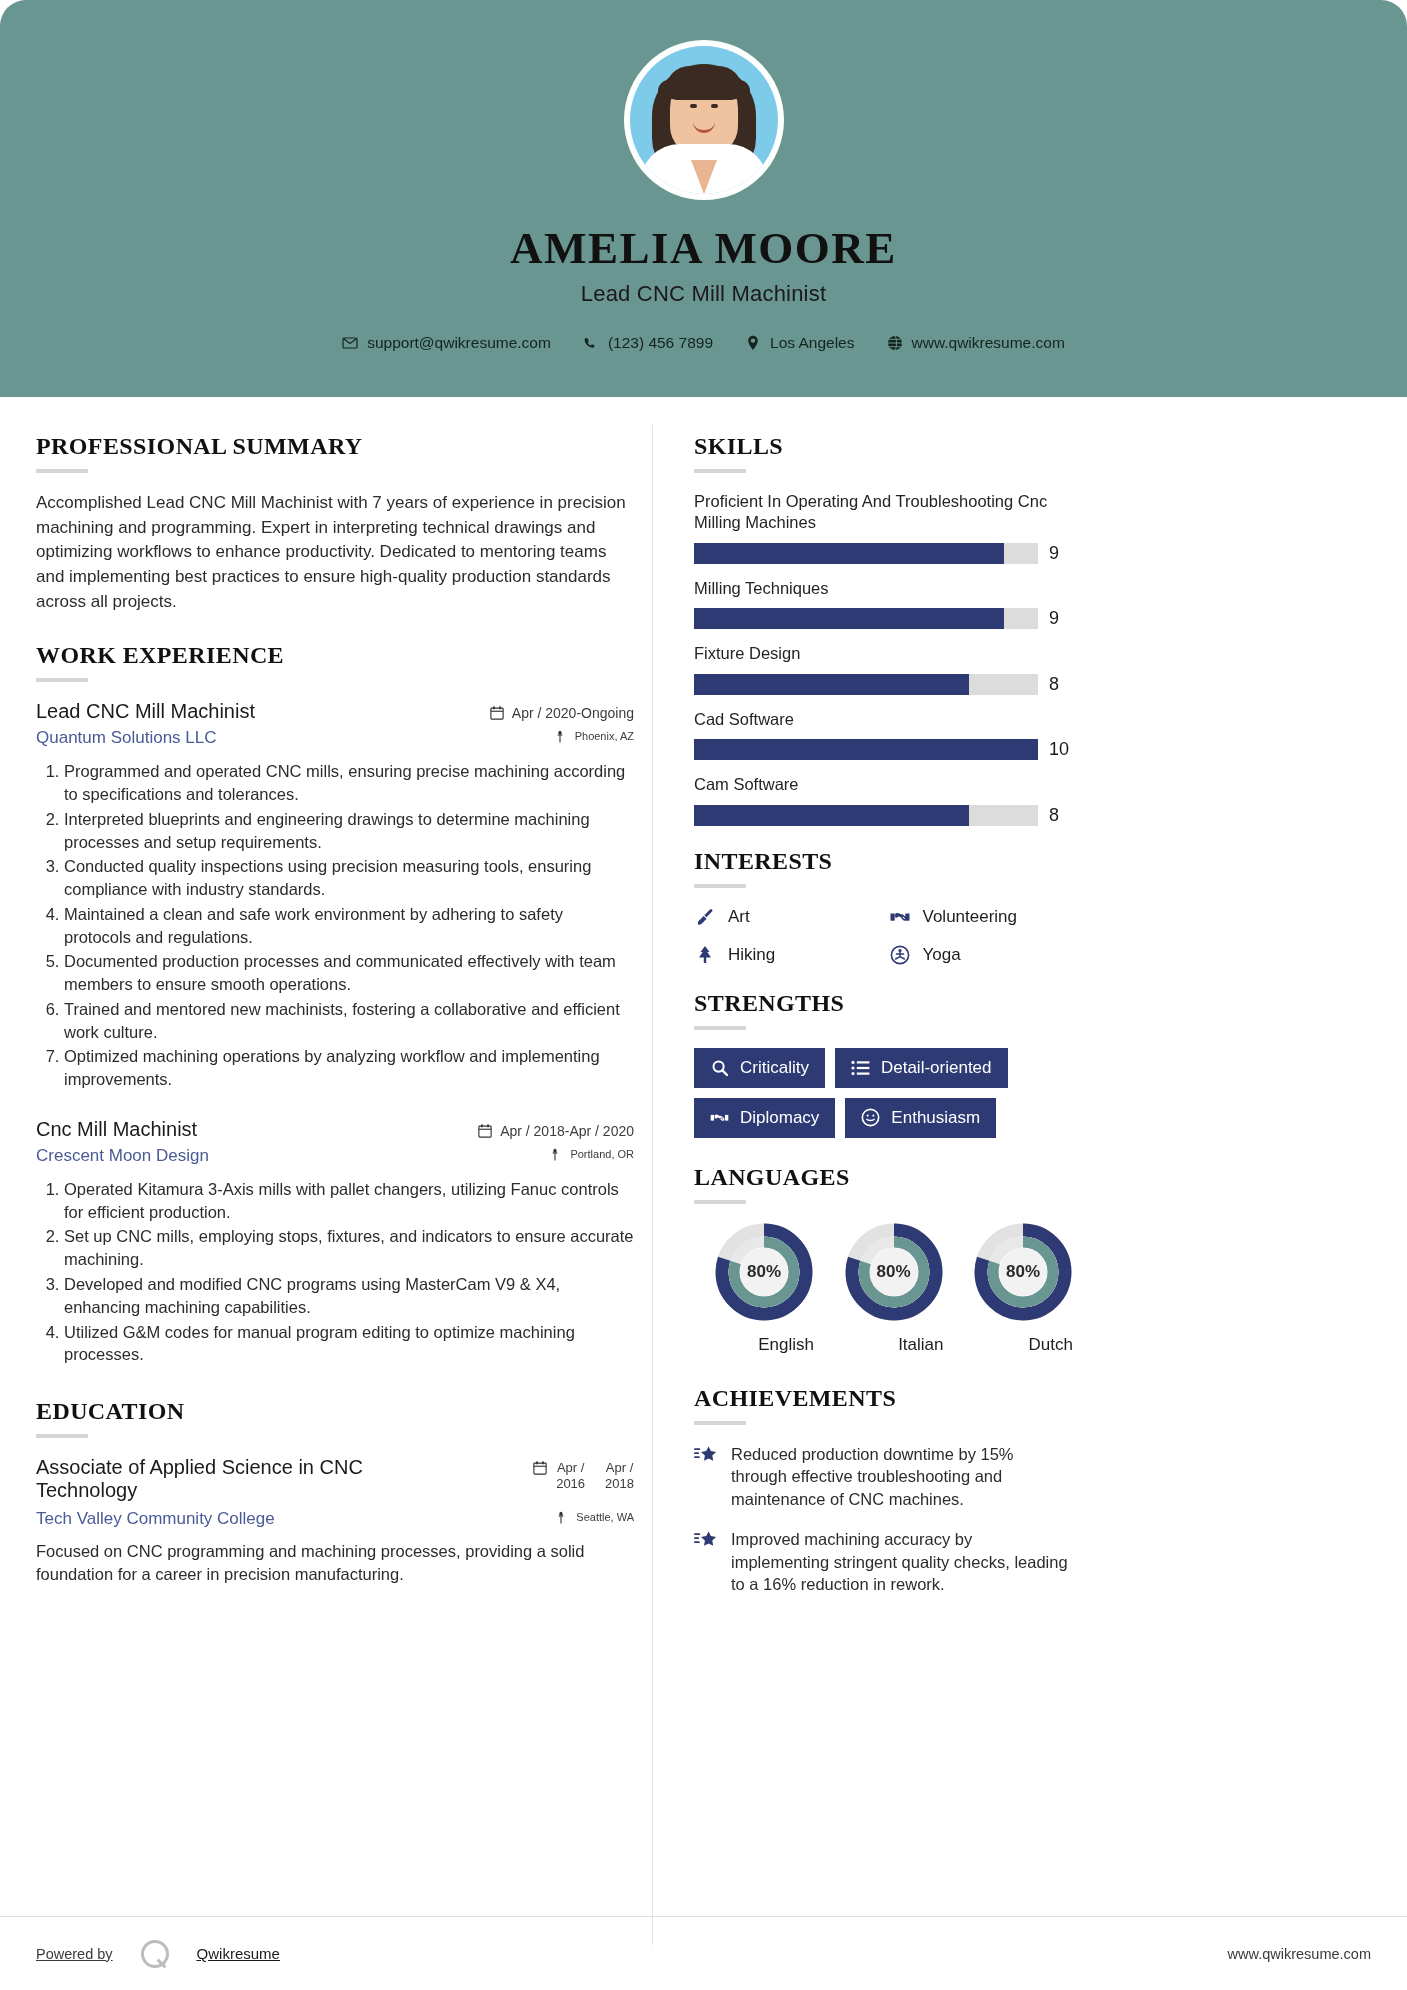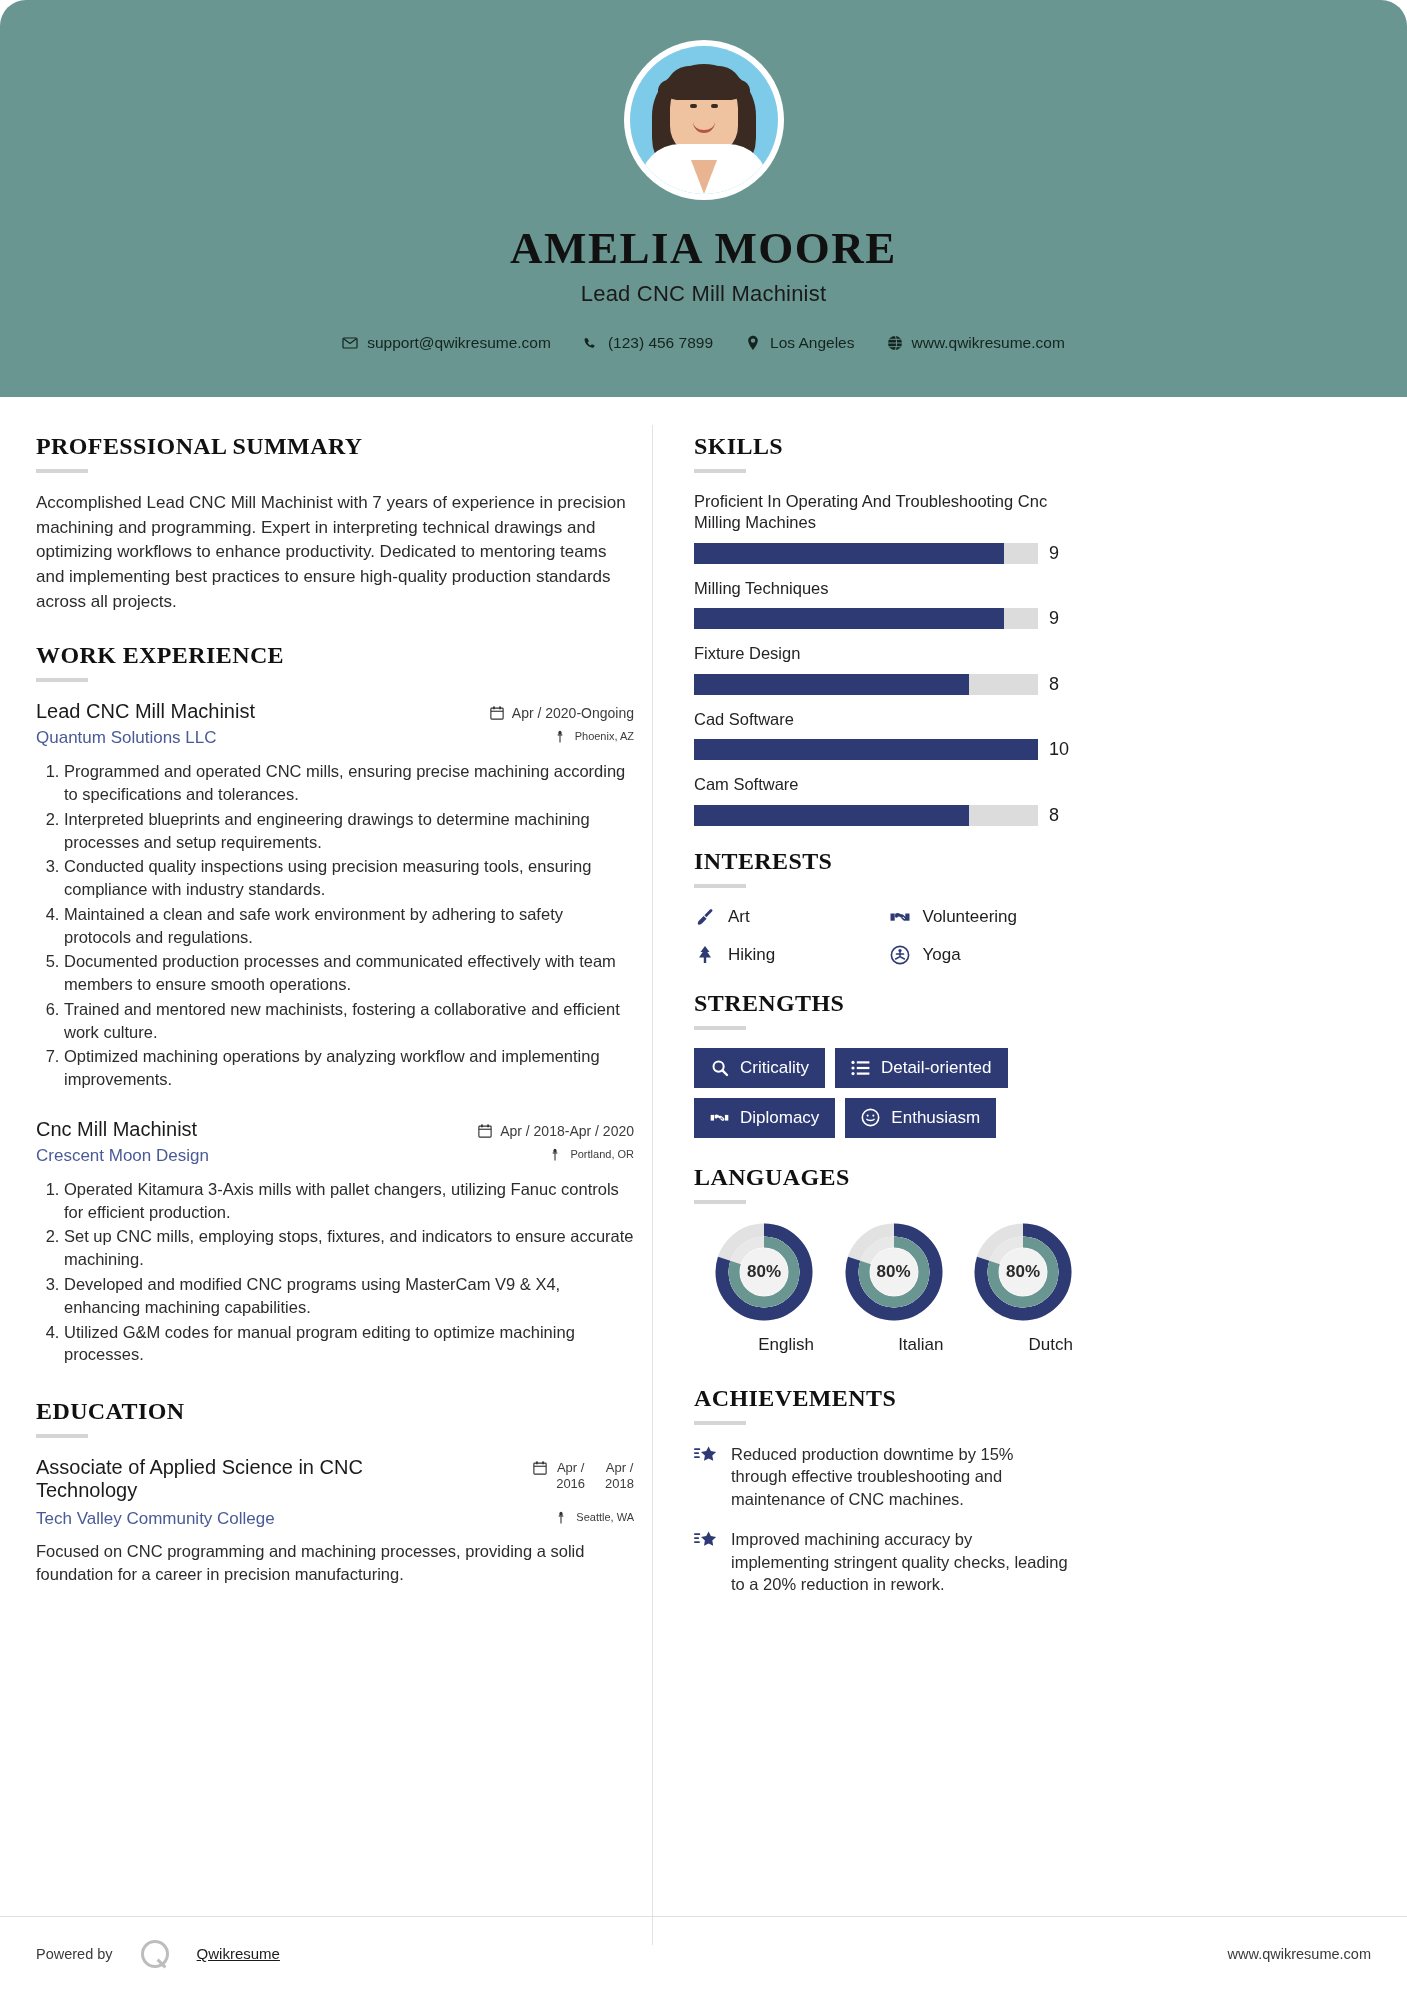--- a/index.html
+++ b/index.html
@@ -249,21 +249,21 @@
   .footer {
     position: absolute;
     left: 0; right: 0; bottom: 0;
     height: 74px;
     padding: 0 36px;
     display: flex;
     align-items: center;
     justify-content: space-between;
     border-top: 1px solid #e0e0e0;
   }
-  .powered { display: flex; align-items: center; gap: 28px; font-size: 14.5px; color: #3a3a3a; }
+  .powered { display: flex; align-items: center; gap: 28px; font-size: 14.5px; color: #3a3a3a; text-decoration: underline; }
   .qlogo {
     width: 28px; height: 28px; border-radius: 50%;
     border: 3px solid #bdbdbd;
     position: relative;
   }
   .qlogo::after {
     content: ""; position: absolute;
     right: -1px; bottom: 0px;
     width: 11px; height: 3px;
     background: #bdbdbd;
@@ -689,21 +689,21 @@
           <div class="ach-text">Reduced production downtime by 15% through effective troubleshooting and maintenance of CNC machines.</div>
         </div>
 
         <div class="ach">
           <span class="ach-icon">
             <svg width="24" height="22" viewBox="0 0 24 22">
                 <path d="M14.6 1.4l2.3 4.7 5.2.8-3.8 3.7.9 5.2-4.6-2.4-4.6 2.4.9-5.2L7 6.9l5.2-.8z" fill="#2e3a74"></path>
                 <path d="M0.8 4.2h4.6M0.8 8.2h3.4M0.8 12.2h4.2" stroke="#2e3a74" stroke-width="1.7" stroke-linecap="round"></path>
               </svg>
           </span>
-          <div class="ach-text">Improved machining accuracy by implementing stringent quality checks, leading to a 20% reduction in rework.</div>
+          <div class="ach-text">Improved machining accuracy by implementing stringent quality checks, leading to a 16% reduction in rework.</div>
         </div>
       </section>
     </div>
   </div>
 
   <div class="footer">
     <div class="powered">
       <span>Powered by</span>
       <span class="qlogo"></span>
       <span class="qname">Qwikresume</span>

